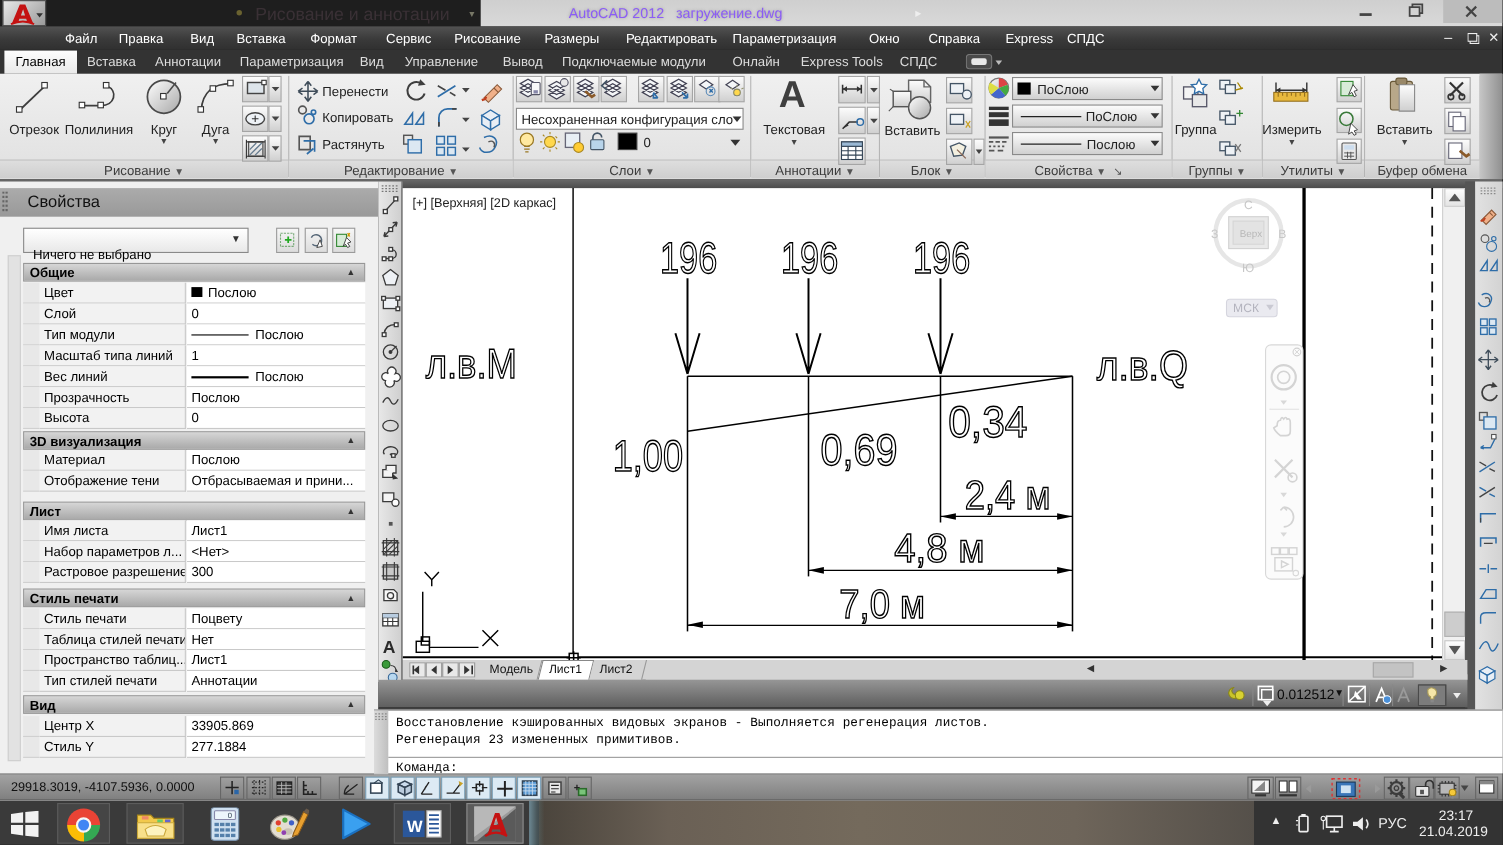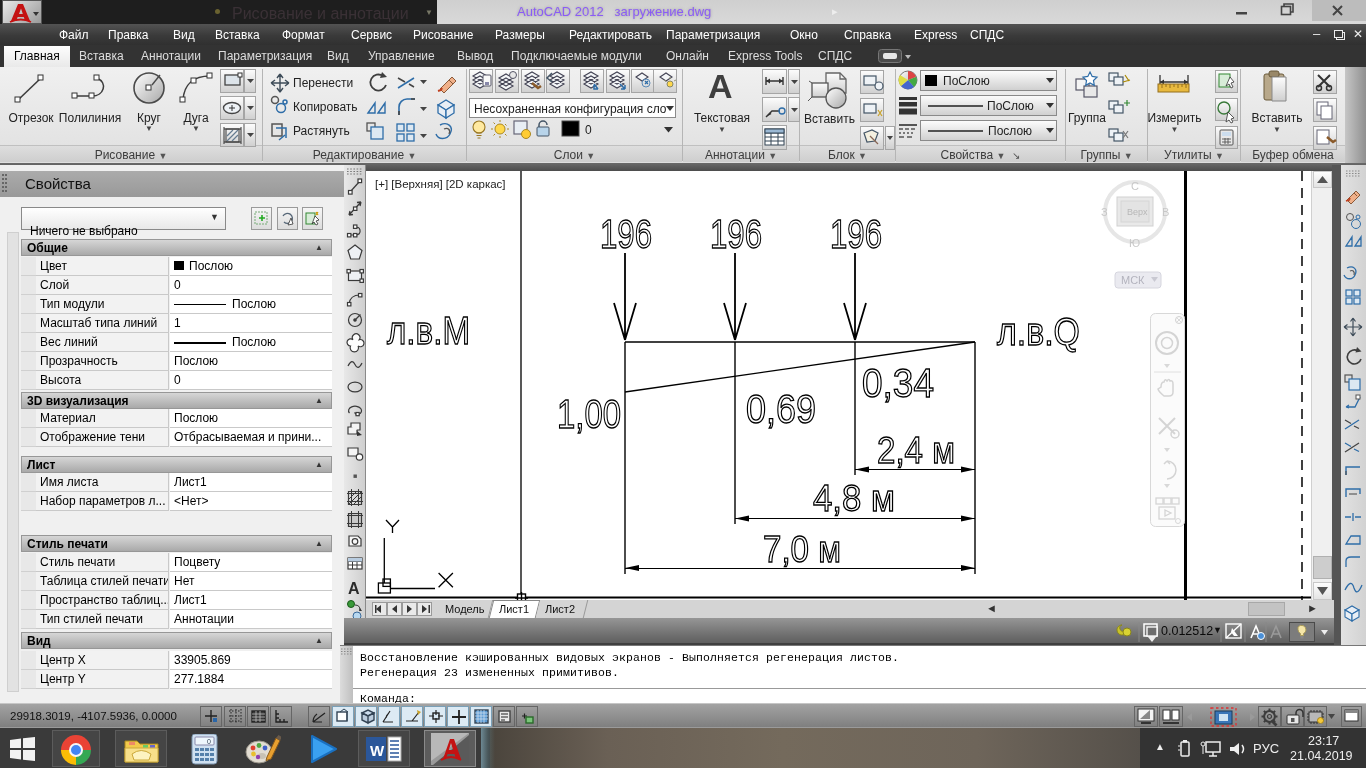--- a/index.html
+++ b/index.html
@@ -491,20 +491,25 @@
     <div class="prow" style="top:308px">
         <span class="ind"></span>
         <span class="lab">Имя листа</span>
         <span class="val">Лист1</span>
       </div>
     <div class="prow" style="top:327px">
         <span class="ind"></span>
         <span class="lab">Набор параметров л...</span>
         <span class="val">&lt;Нет&gt;</span>
       </div>
+    <div class="prow" style="top:346px">
+        <span class="ind"></span>
+        <span class="lab">Растровое разрешение</span>
+        <span class="val">300</span>
+      </div>
     <div class="sech" style="top:370px">Стиль печати<u>▲</u></div>
     <div class="prow" style="top:388px">
         <span class="ind"></span>
         <span class="lab">Стиль печати</span>
         <span class="val">Поцвету</span>
       </div>
     <div class="prow" style="top:407px">
         <span class="ind"></span>
         <span class="lab">Таблица стилей печати</span>
         <span class="val">Нет</span>
@@ -520,21 +525,21 @@
         <span class="val">Аннотации</span>
       </div>
     <div class="sech" style="top:467px">Вид<u>▲</u></div>
     <div class="prow" style="top:486px">
         <span class="ind"></span>
         <span class="lab">Центр X</span>
         <span class="val">33905.869</span>
       </div>
     <div class="prow" style="top:505px">
         <span class="ind"></span>
-        <span class="lab">Центр Y</span>
+        <span class="lab">Стиль Y</span>
         <span class="val">277.1884</span>
       </div>
   </div>
   <div class="abs" id="ltools">
     <svg width="22" height="455" viewBox="0 0 22 455">
       <path d="M3 4 h15 M3 6.5 h15 M3 9 h15" stroke="#777" stroke-width="1.2" stroke-dasharray="1.6 1.6"></path>
       <g stroke="#3a3a3a" stroke-width="1.2" fill="none">
         <path d="M6 27 L16 16"></path>
           <rect x="4.5" y="25.5" width="3.6" height="3.6" fill="#fff"></rect>
           <rect x="14" y="14" width="3.6" height="3.6" fill="#fff"></rect>

